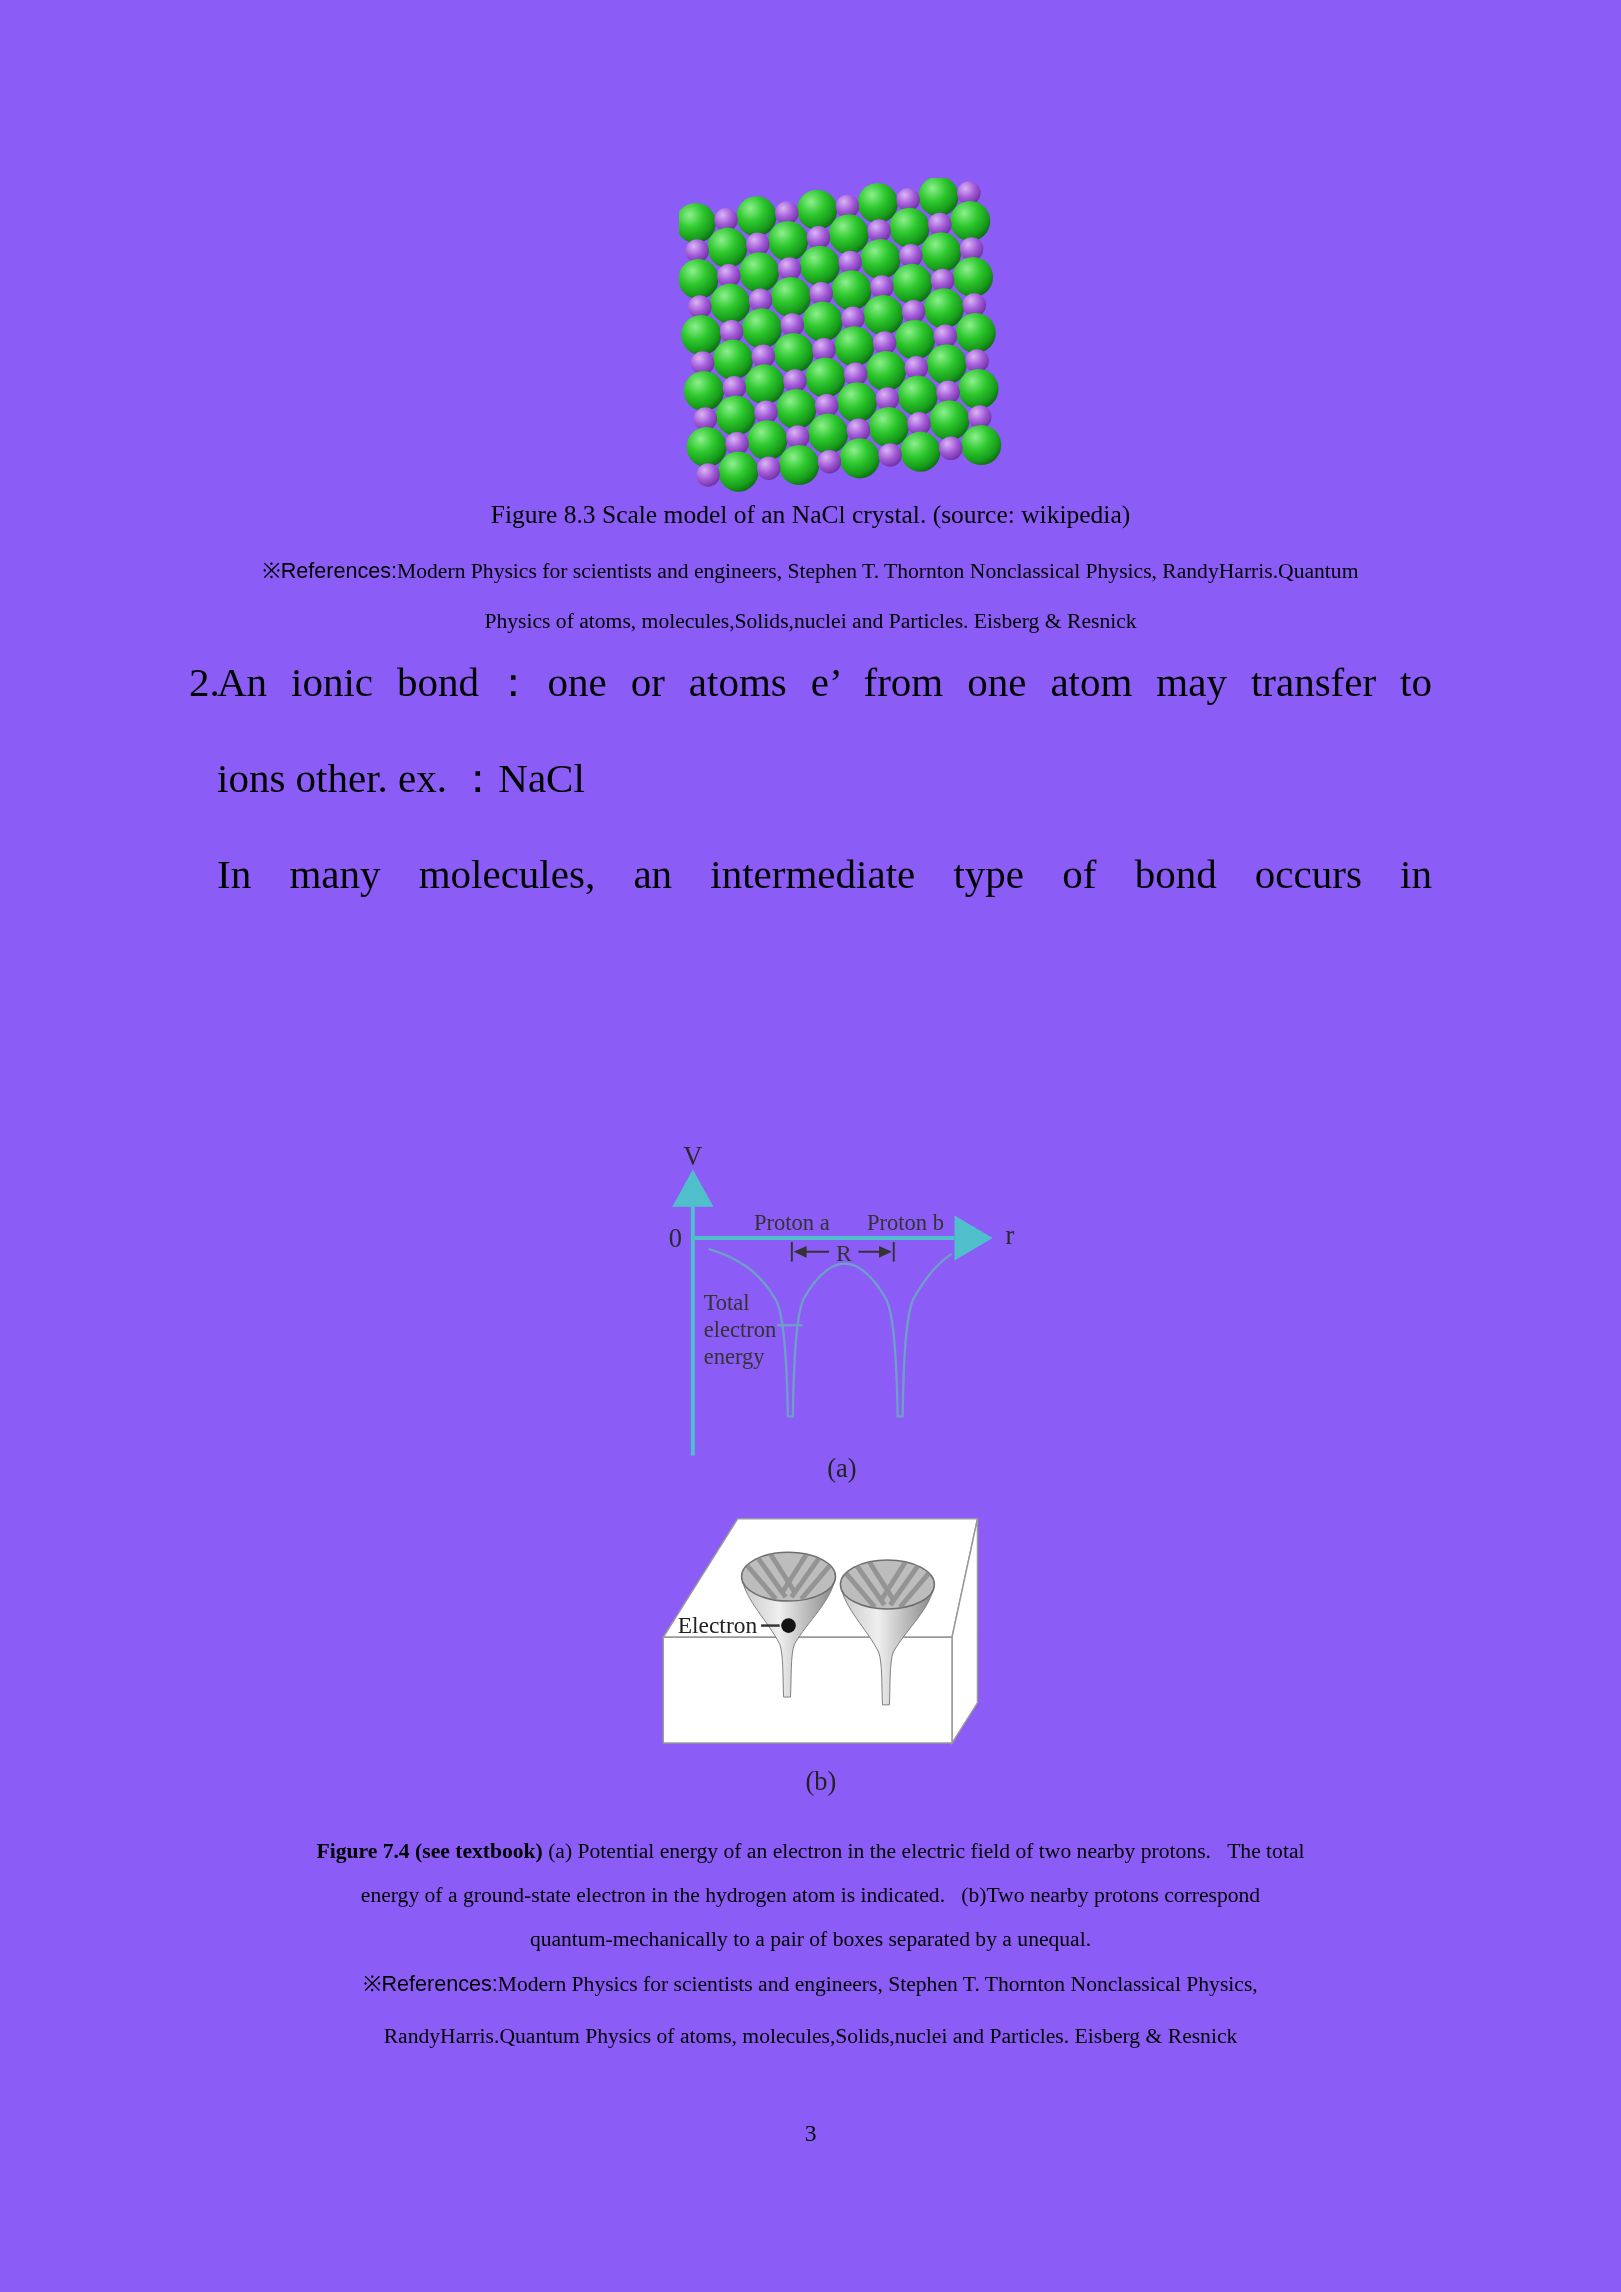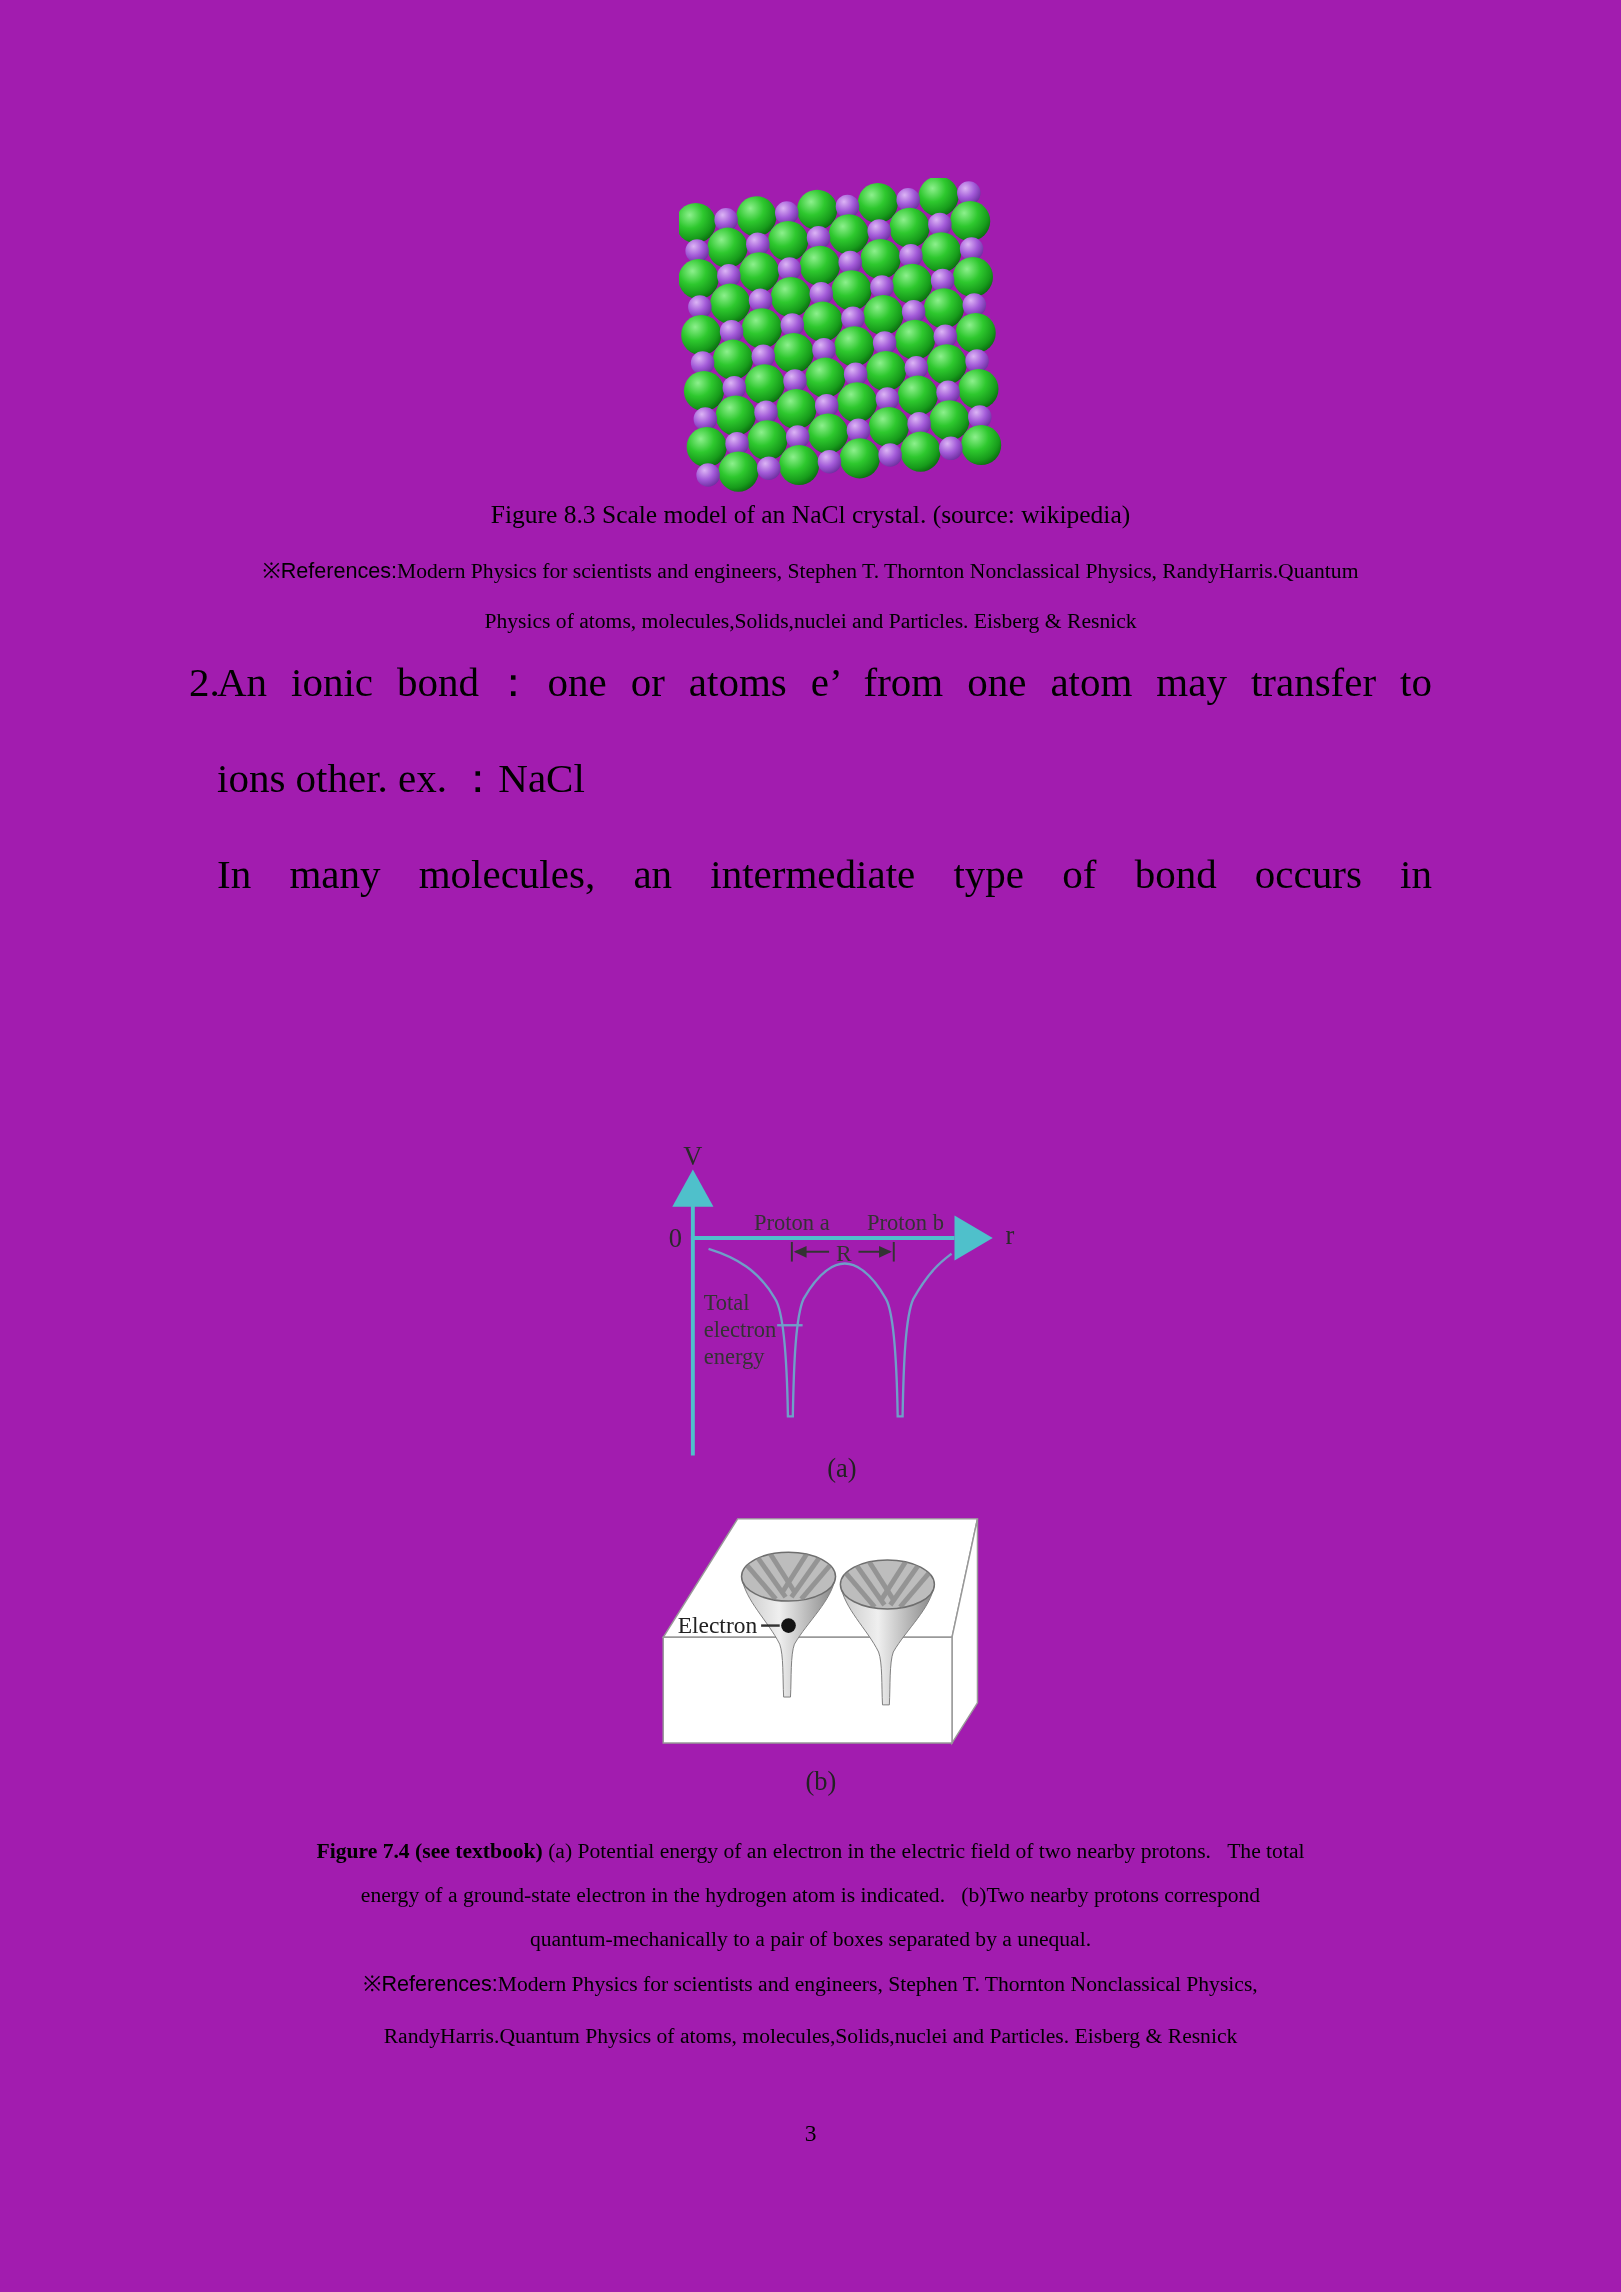--- a/index.html
+++ b/index.html
@@ -1,17 +1,17 @@
 <!DOCTYPE html>
 <html><head>
 <meta charset="utf-8">
 <style>
   html,body{margin:0;padding:0;background:#888;}
   .page{
-    position:relative;width:1621px;height:2293px;background:#a21caf;
+    position:relative;width:1621px;height:2293px;background:#8b5cf6;
     margin:0 auto;overflow:hidden;
     font-family:"Liberation Serif", serif;color:#000;
   }
   .abs{position:absolute;}
   .centered{left:0;width:1621px;text-align:center;}
   .caption-lg{font-size:25.5px;line-height:39px;}
   .small-text{font-size:21.6px;}
   .refs{line-height:50px;}
   .refs-bottom{line-height:52px;}
   .sans-prefix{font-family:"Liberation Sans", sans-serif;margin-top:16px;}

